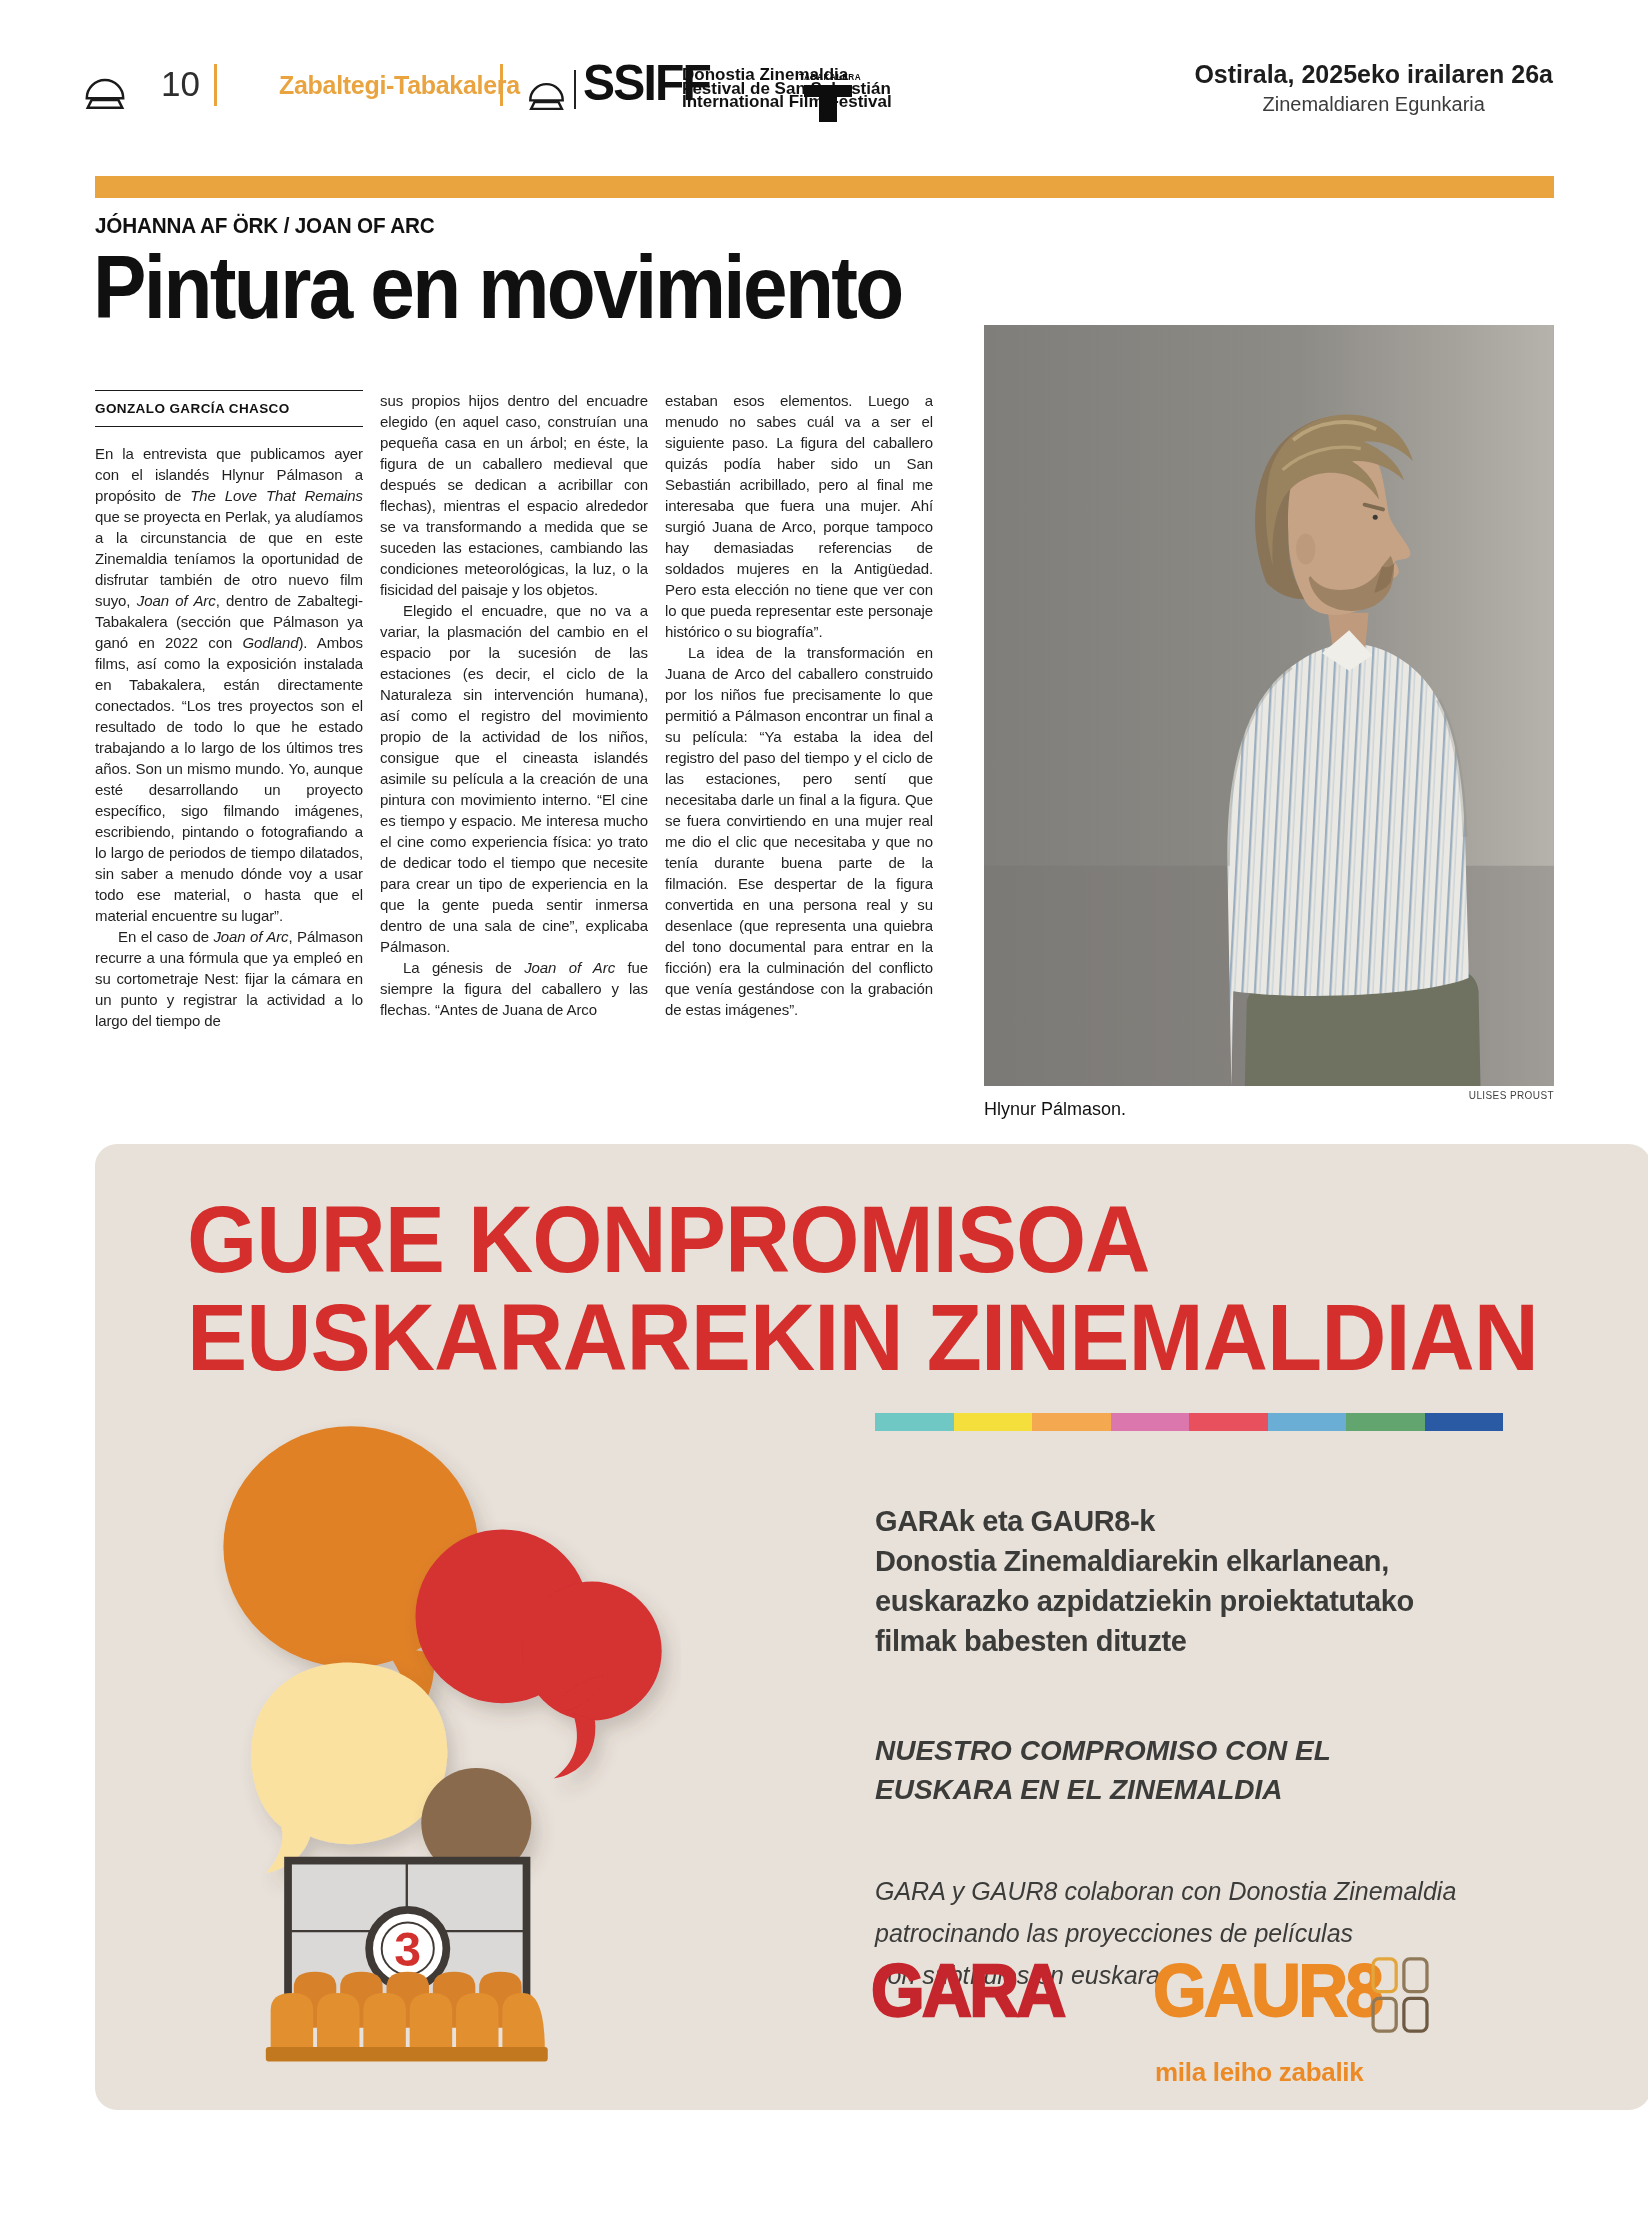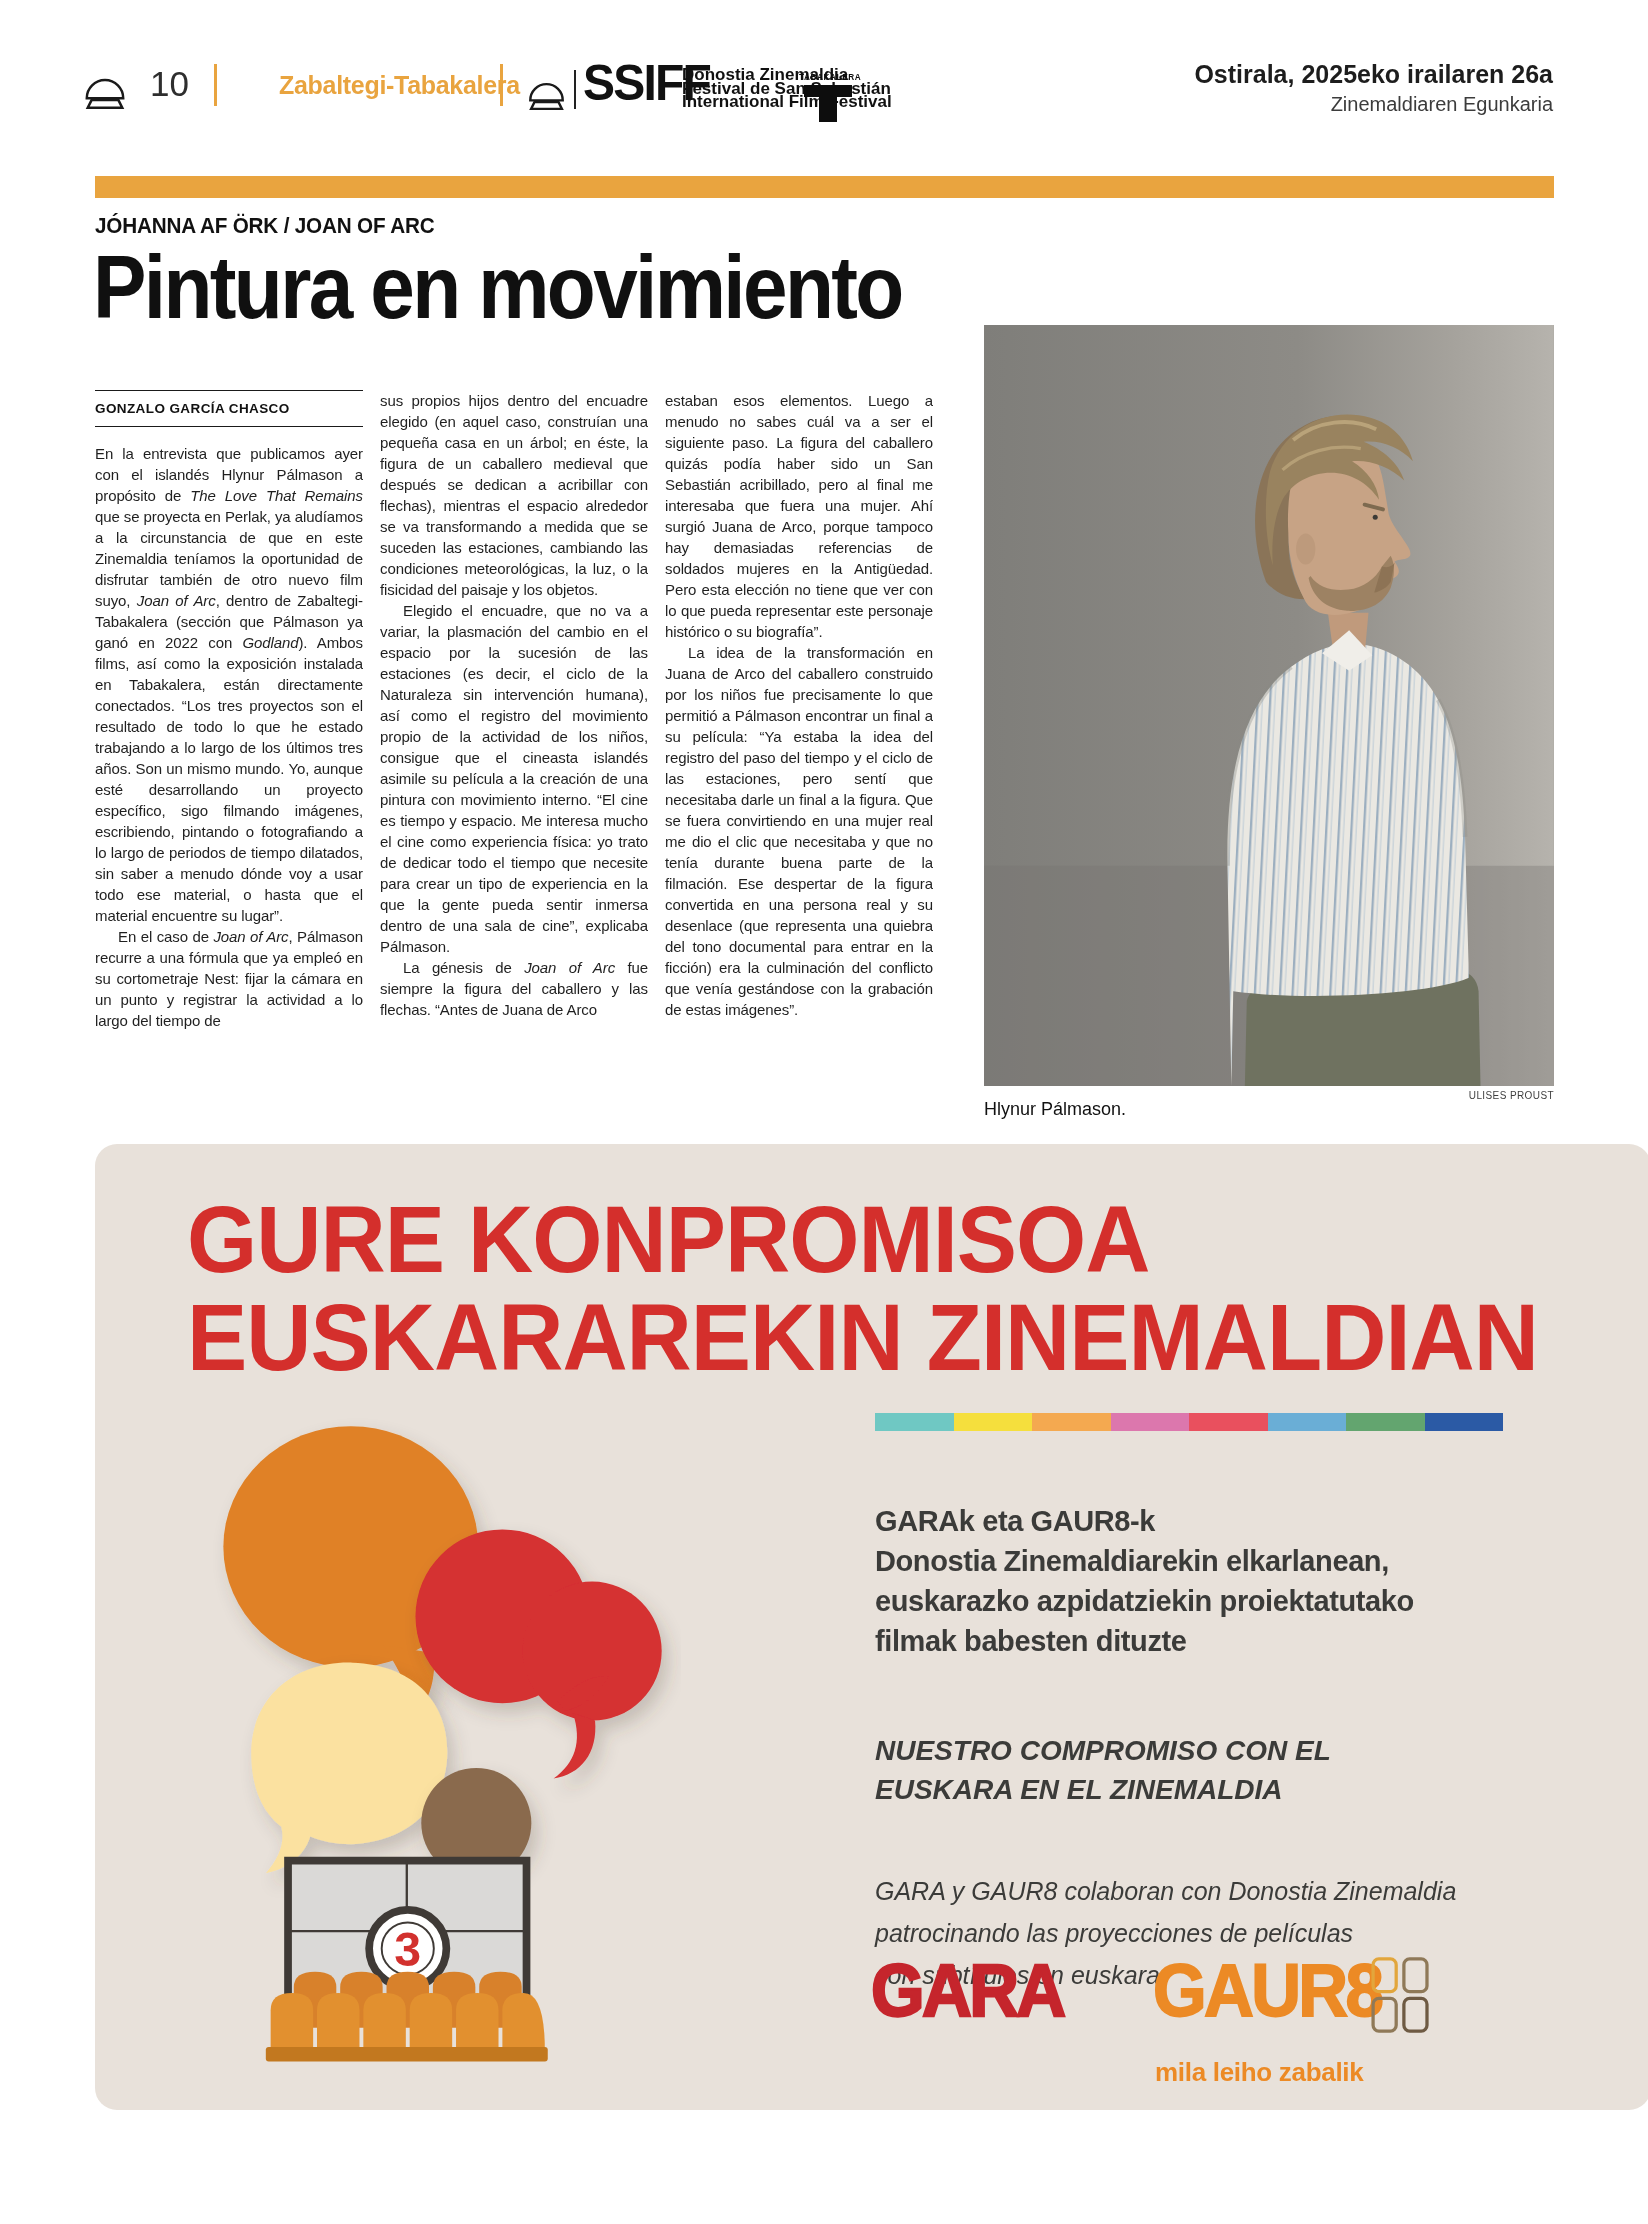--- a/index.html
+++ b/index.html
@@ -1,31 +1,31 @@
 <!DOCTYPE html>
 <html><head>
 <meta charset="utf-8">
 <style>
   html,body{margin:0;padding:0;background:#ffffff;}
   .page{position:relative;width:1648px;height:2225px;background:#ffffff;overflow:hidden;
         font-family:"Liberation Sans",sans-serif;color:#1c1c1c;}
   .abs{position:absolute;}
   
-  .pagenum{left:150px;top:64px;font-size:35px;font-weight:400;color:#2e2e2e;}
+  .pagenum{left:161px;top:64px;font-size:35px;font-weight:400;color:#2e2e2e;}
   .vbar-orange{width:2.9px;height:42px;background:#e9a43f;top:64px;}
   .section-label{left:235px;top:71px;font-size:25px;font-weight:700;color:#e9a43f;letter-spacing:-0.3px;}
   .vbar-dark{width:1.9px;height:39px;background:#222;top:70px;}
   .ssiff-word{left:583px;top:54px;font-size:50px;font-weight:700;color:#111;letter-spacing:-1.9px;
               transform:scaleX(0.96);transform-origin:left;}
   .ssiff-sub{left:682px;top:68px;font-size:17px;font-weight:700;color:#111;line-height:13.5px;white-space:pre-line;}
   .tabak{left:799px;top:73px;width:58px;text-align:right;}
   .tabak-label{font-size:8.2px;font-weight:700;letter-spacing:0.6px;color:#0d0d0d;}
   .tabak-t-top{margin:2.9px auto 0;width:48px;height:12.6px;background:#0d0d0d;}
   .tabak-t-stem{margin:0 auto;width:17.4px;height:25px;background:#0d0d0d;}
-  .date-block{right:95px;top:60px;text-align:right;}
+  .date-block{right:95px;top:60px;text-align:center;}
   .date-line{font-size:25px;font-weight:700;color:#1d1d1d;}
   .paper-line{font-size:20px;font-weight:400;color:#3c3c3c;margin-top:3.9px;}
   .top-rule{left:95px;top:176px;width:1459px;height:22px;background:#e9a43f;}
   
   .kicker{left:95px;top:213px;font-size:22px;font-weight:700;color:#111;letter-spacing:-0.2px;
           transform:scaleX(0.94);transform-origin:left;}
   .headline{left:93px;top:236px;font-size:89px;font-weight:700;color:#101010;letter-spacing:-2.9px;
             transform:scaleX(0.90);transform-origin:left;white-space:nowrap;}
   .columns{left:95px;top:390px;width:869px;height:772px;display:flex;gap:17px;}
   .col{width:268px;height:772px;overflow:hidden;font-size:15px;line-height:21px;

